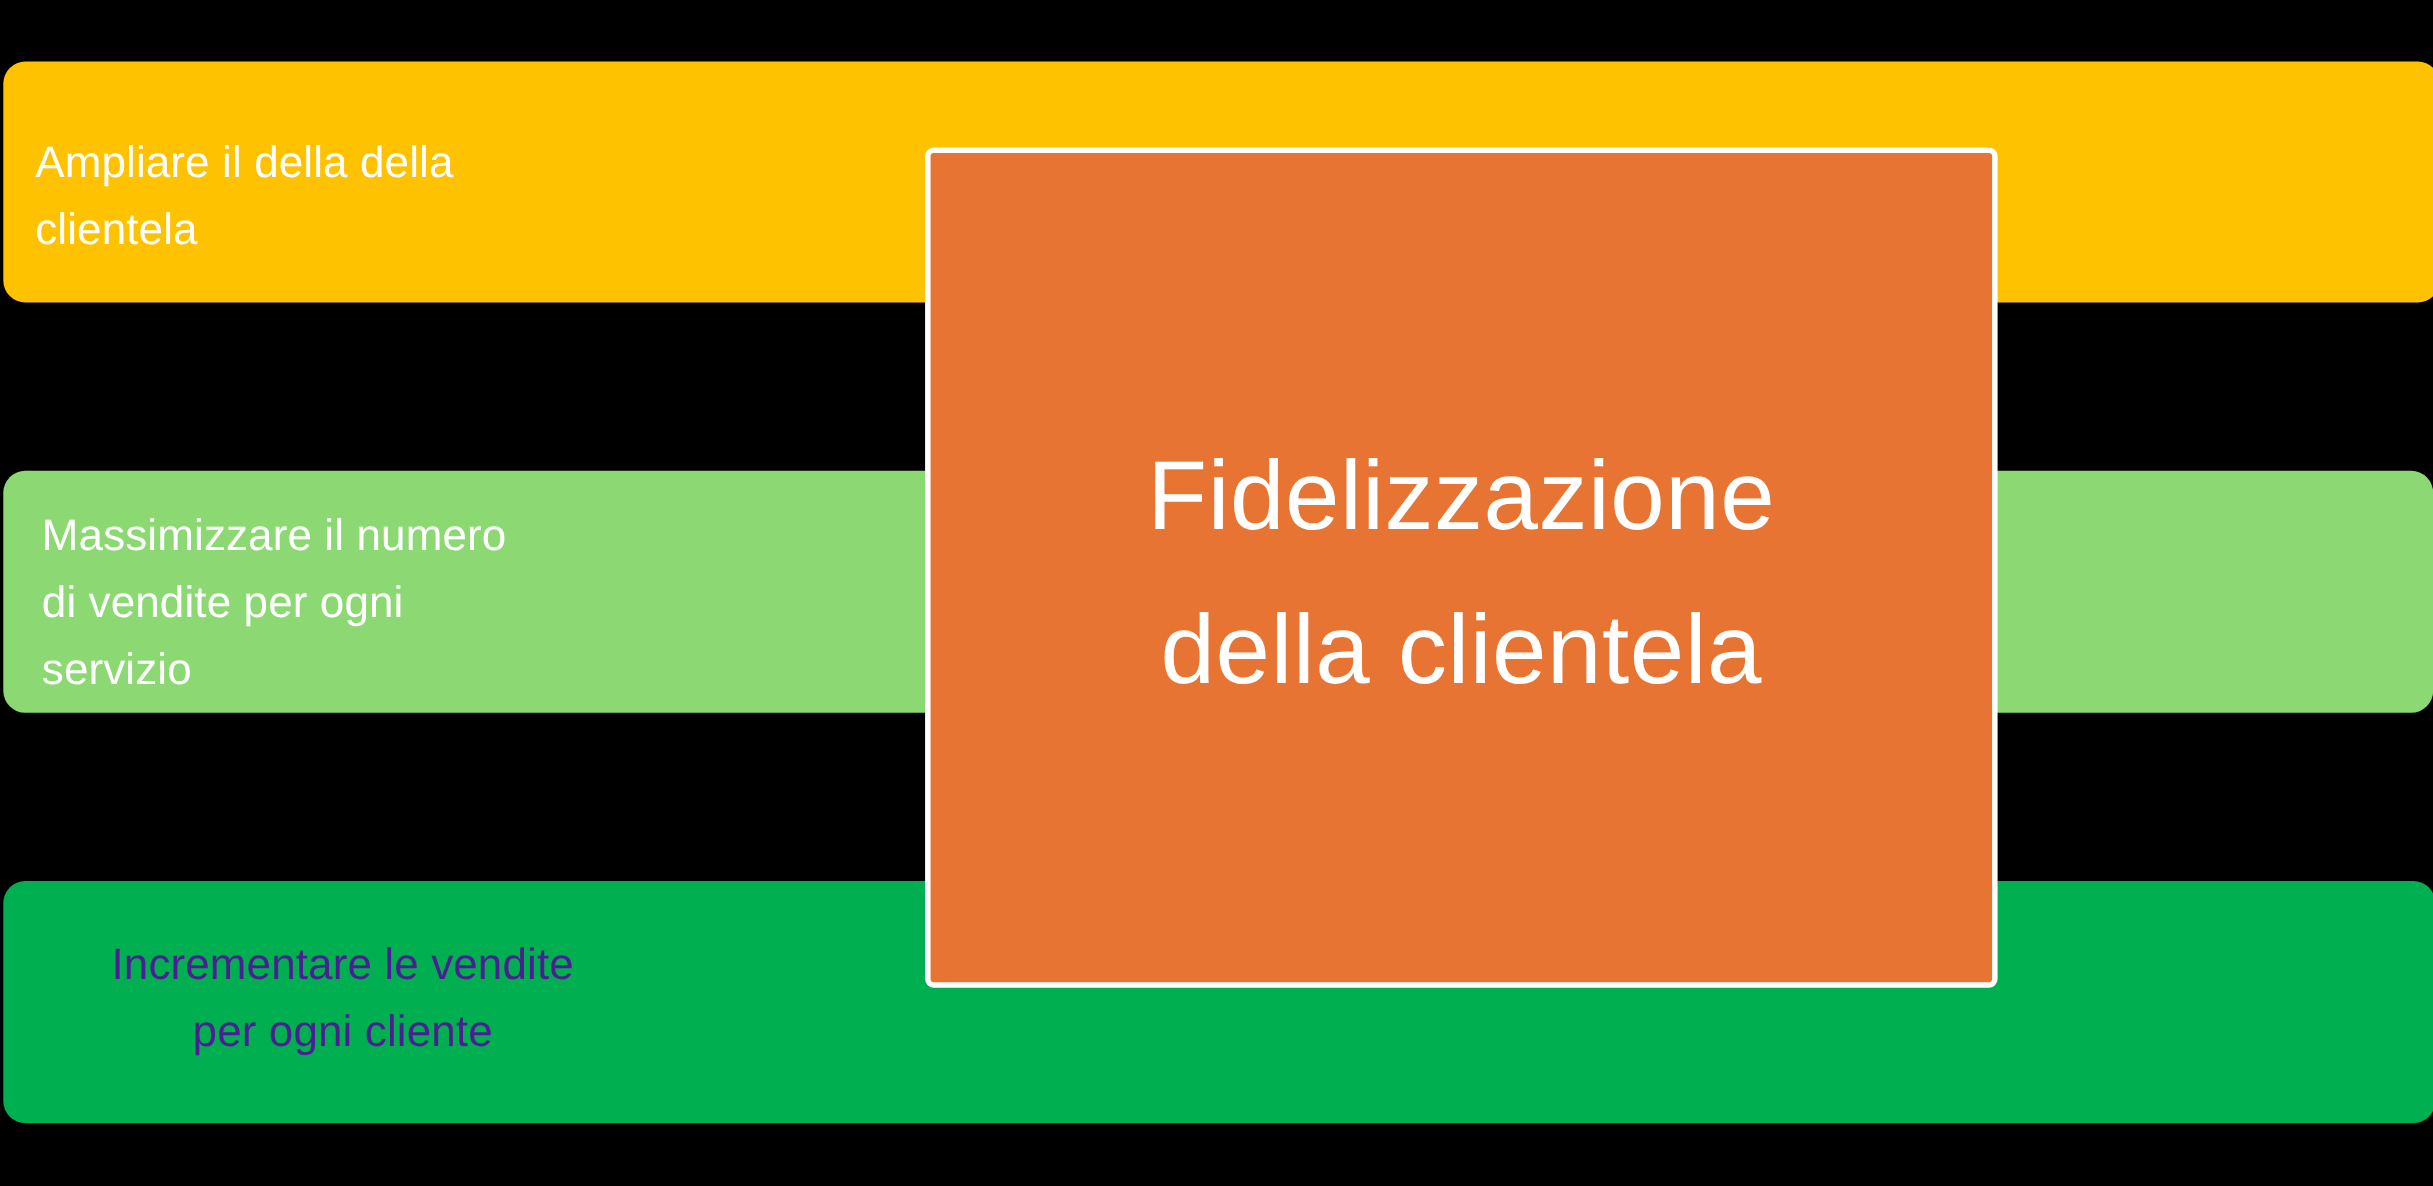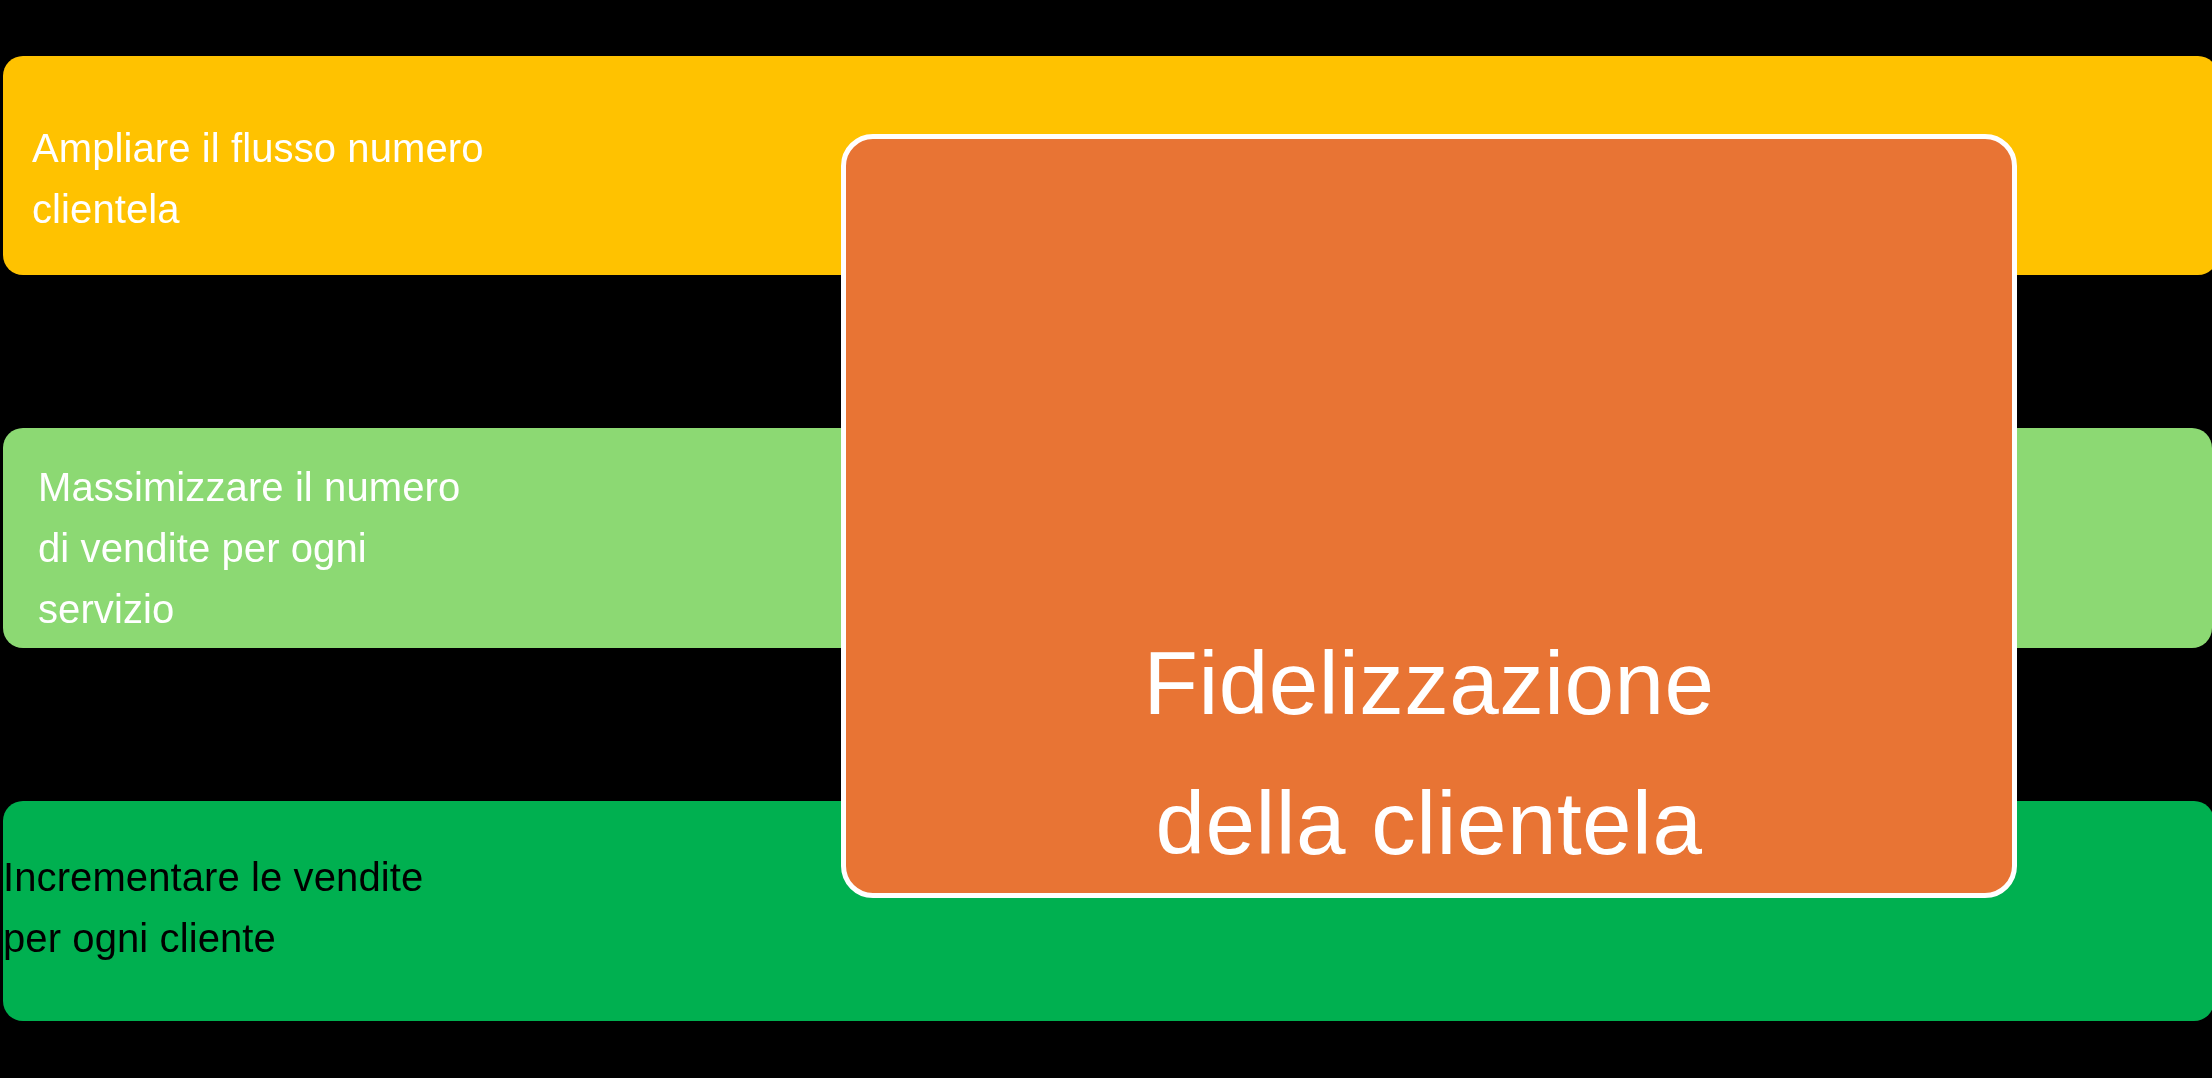--- a/index.html
+++ b/index.html
@@ -80,58 +80,58 @@
     width: 617px;
     text-align: center;
   }
 
   
   #card-loyalty {
     position: absolute;
     box-sizing: border-box;
     left: 841px;
     top: 134px;
-    width: 1176px;
+    width: 975px;
     height: 764px;
     background: #E87434;
     border: 5px solid #FFFFFF;
-    border-radius: 32px;
+    border-radius: 8px;
     display: flex;
-    align-items: flex-end;
+    align-items: center;
     justify-content: center;
   }
   #card-loyalty .card-text {
     color: #FFFFFF;
     font-size: 89px;
     line-height: 140px;
     text-align: center;
     white-space: pre-line;
     font-weight: 400;
     letter-spacing: 0.5px;
     margin-top: 8px;
   }
 </style>
 </head>
 <body style="background: rgb(0, 0, 0);">
 
 <div id="stage" style="background: rgb(0, 0, 0);">
 
   <div class="bar" id="bar-flow" style="background: rgb(255, 194, 0);">
-    <span class="bar-text" style="color: rgb(255, 255, 255); text-align: left;">Ampliare il flusso numero
+    <span class="bar-text" style="color: rgb(255, 255, 255); text-align: left;">Ampliare il della della
 clientela</span>
   </div>
 
   <div class="bar" id="bar-covers" style="background: rgb(140, 217, 115);">
     <span class="bar-text" style="color: rgb(255, 255, 255); text-align: left;">Massimizzare il numero
 di vendite per ogni
 servizio</span>
   </div>
 
   <div class="bar" id="bar-sales" style="background: rgb(0, 176, 80);">
-    <span class="bar-text" style="color: #000000; text-align: left;">Incrementare le vendite
+    <span class="bar-text" style="color: #4c1d95; text-align: center;">Incrementare le vendite
 per ogni cliente</span>
   </div>
 
   <div id="card-loyalty" style="background: rgb(232, 116, 52); border-color: rgb(255, 255, 255);">
     <span class="card-text" style="color: rgb(255, 255, 255);">Fidelizzazione
 della clientela</span>
   </div>
 
 </div>
 

